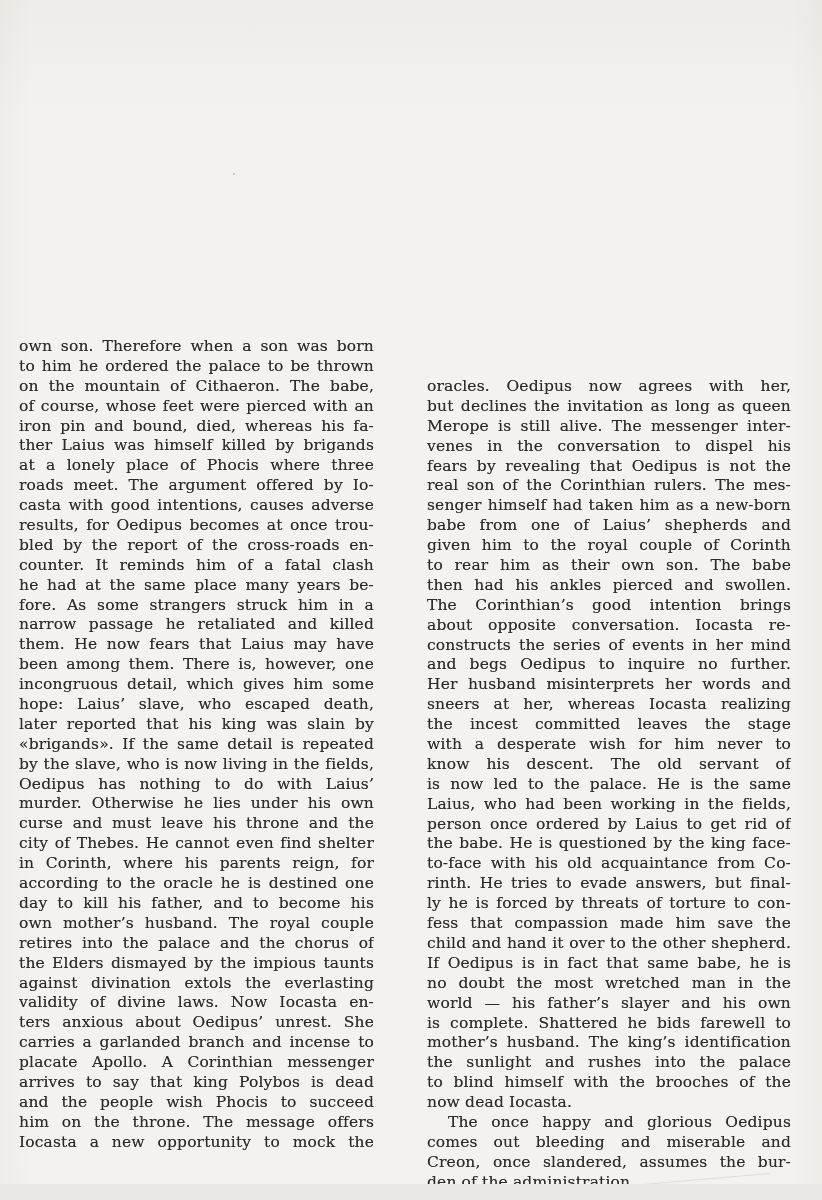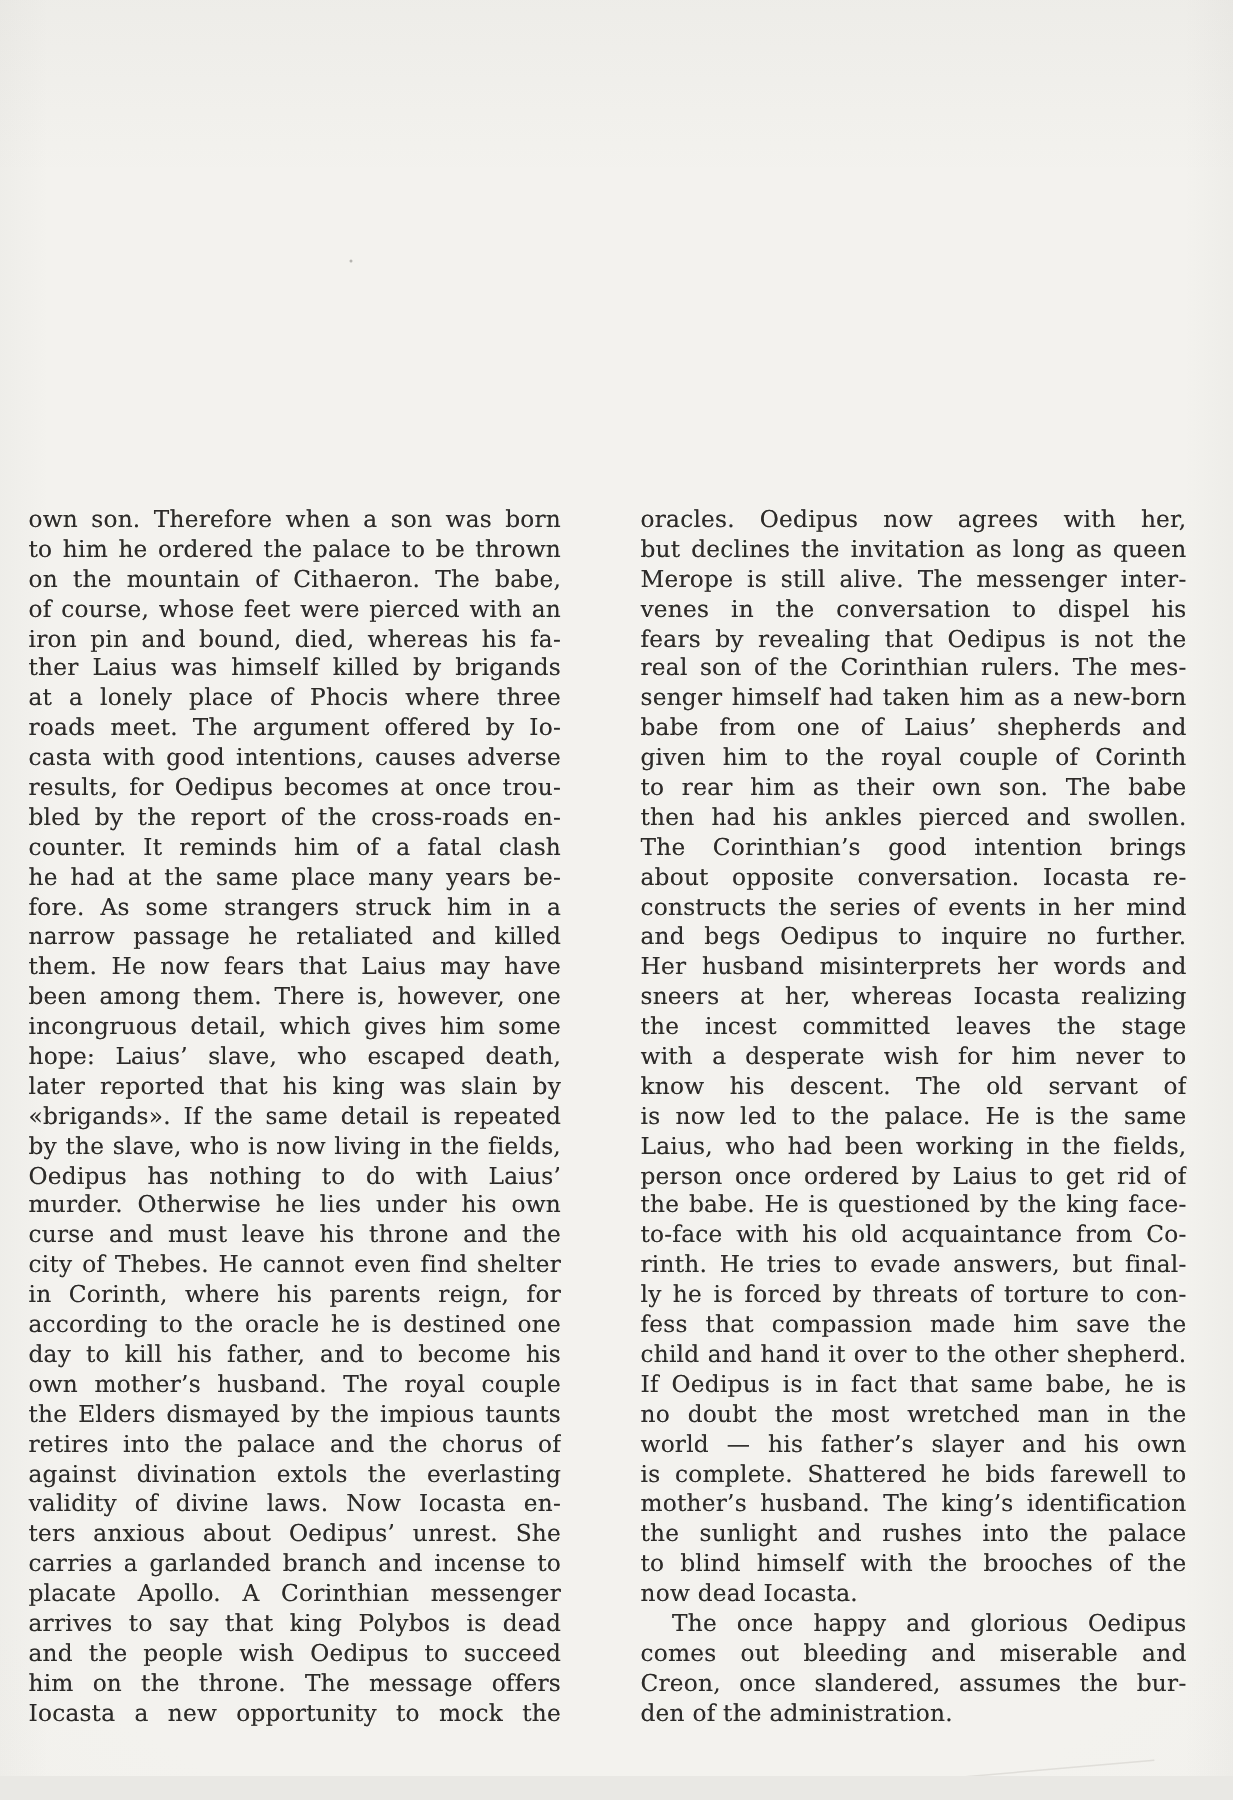--- a/index.html
+++ b/index.html
@@ -22,21 +22,21 @@
   }
   .textblock {
     position: absolute;
     left: 19px;
     top: 337px;
     width: 772px;
     display: flex;
     gap: 53px;
   }
   .col-left  { flex: 0 0 355px; width: 355px; }
-  .col-right { flex: 1 1 auto; }
+  .col-right { flex: 1 1 auto; margin-top: 40px; }
   .line {
     height: 19.9px;
     line-height: 19.9px;
     font-size: 15.5px;
     letter-spacing: 0.15px;
     text-align: justify;
     text-align-last: justify;
     overflow: hidden;
     text-shadow: 0 0 0.4px rgba(45,43,41,0.55);
   }
@@ -89,29 +89,29 @@
         <div class="line">«brigands». If the same detail is repeated</div>
         <div class="line">by the slave, who is now living in the fields,</div>
         <div class="line">Oedipus has nothing to do with Laius’</div>
         <div class="line">murder. Otherwise he lies under his own</div>
         <div class="line">curse and must leave his throne and the</div>
         <div class="line">city of Thebes. He cannot even find shelter</div>
         <div class="line">in Corinth, where his parents reign, for</div>
         <div class="line">according to the oracle he is destined one</div>
         <div class="line">day to kill his father, and to become his</div>
         <div class="line">own mother’s husband. The royal couple</div>
+        <div class="line">retires into the palace and the chorus of</div>
         <div class="line">the Elders dismayed by the impious taunts</div>
-        <div class="line">retires into the palace and the chorus of</div>
         <div class="line">against divination extols the everlasting</div>
         <div class="line">validity of divine laws. Now Iocasta en-</div>
         <div class="line">ters anxious about Oedipus’ unrest. She</div>
         <div class="line">carries a garlanded branch and incense to</div>
         <div class="line">placate Apollo. A Corinthian messenger</div>
         <div class="line">arrives to say that king Polybos is dead</div>
-        <div class="line">and the people wish Oedipus to succeed</div>
+        <div class="line">and the people wish Phocis to succeed</div>
         <div class="line">him on the throne. The message offers</div>
         <div class="line">Iocasta a new opportunity to mock the</div>
       </div>
     <div class="col-right">
         <div class="line">oracles. Oedipus now agrees with her,</div>
         <div class="line">but declines the invitation as long as queen</div>
         <div class="line">Merope is still alive. The messenger inter-</div>
         <div class="line">venes in the conversation to dispel his</div>
         <div class="line">fears by revealing that Oedipus is not the</div>
         <div class="line">real son of the Corinthian rulers. The mes-</div>

